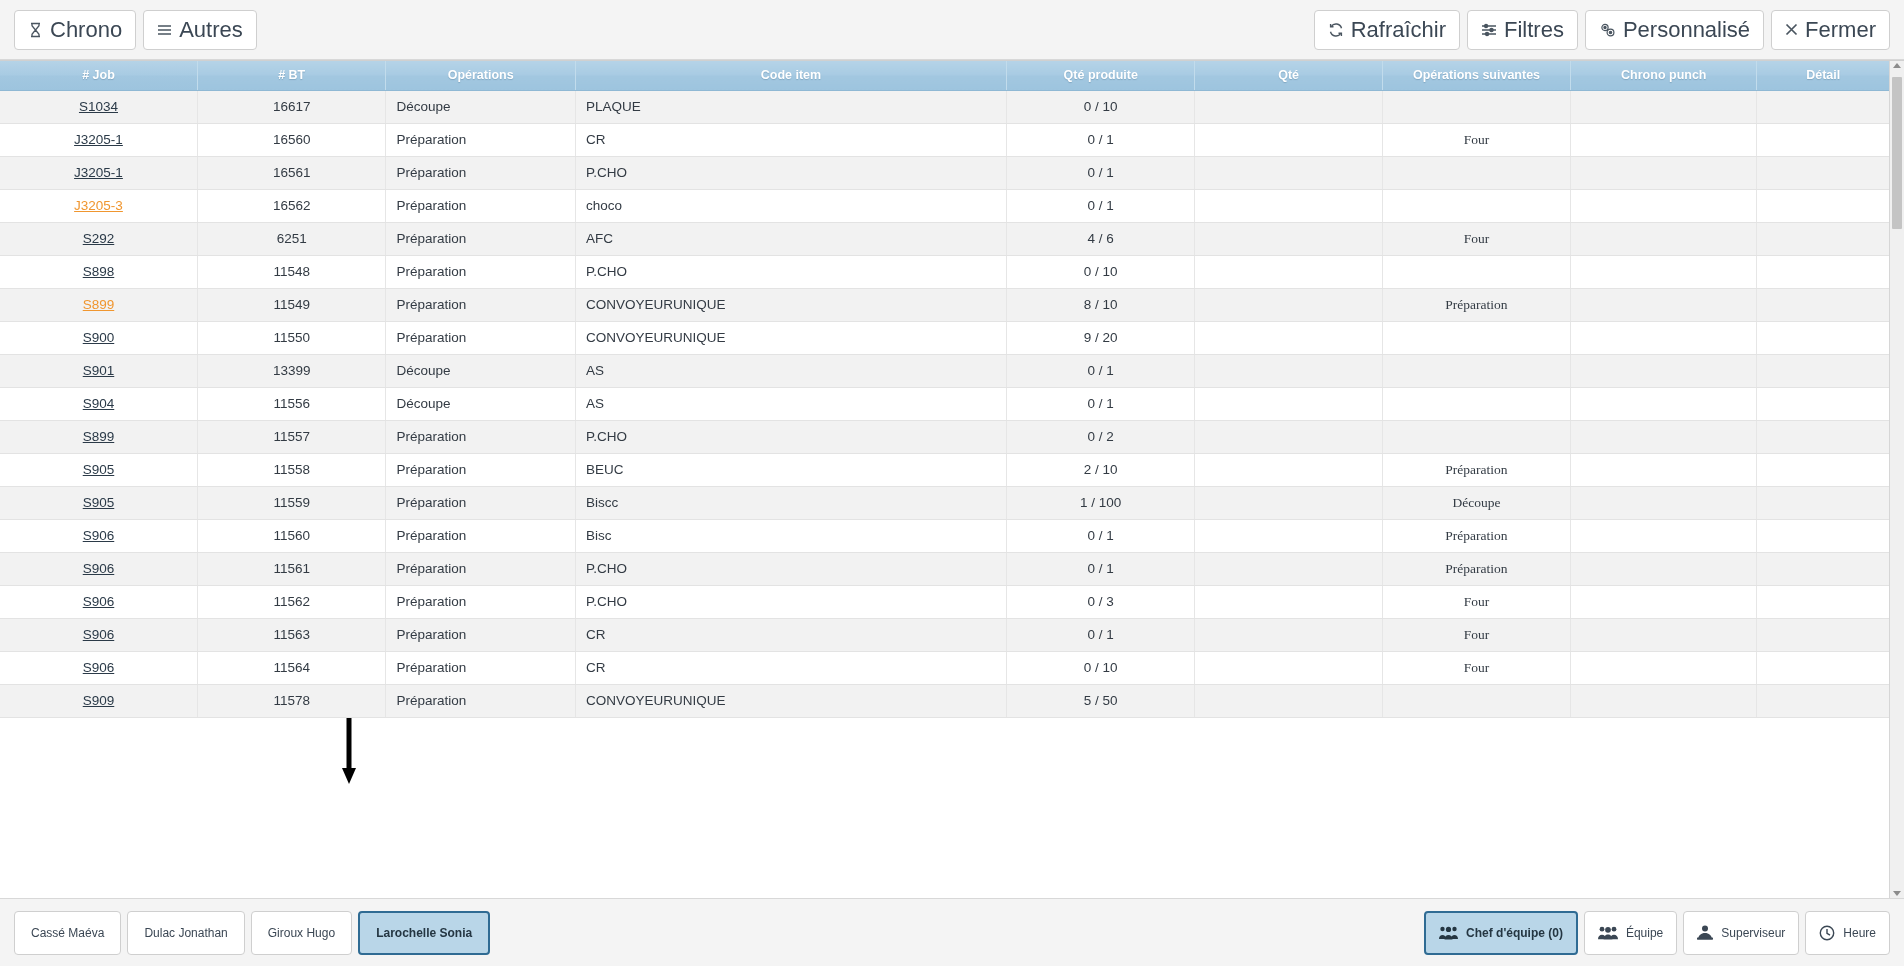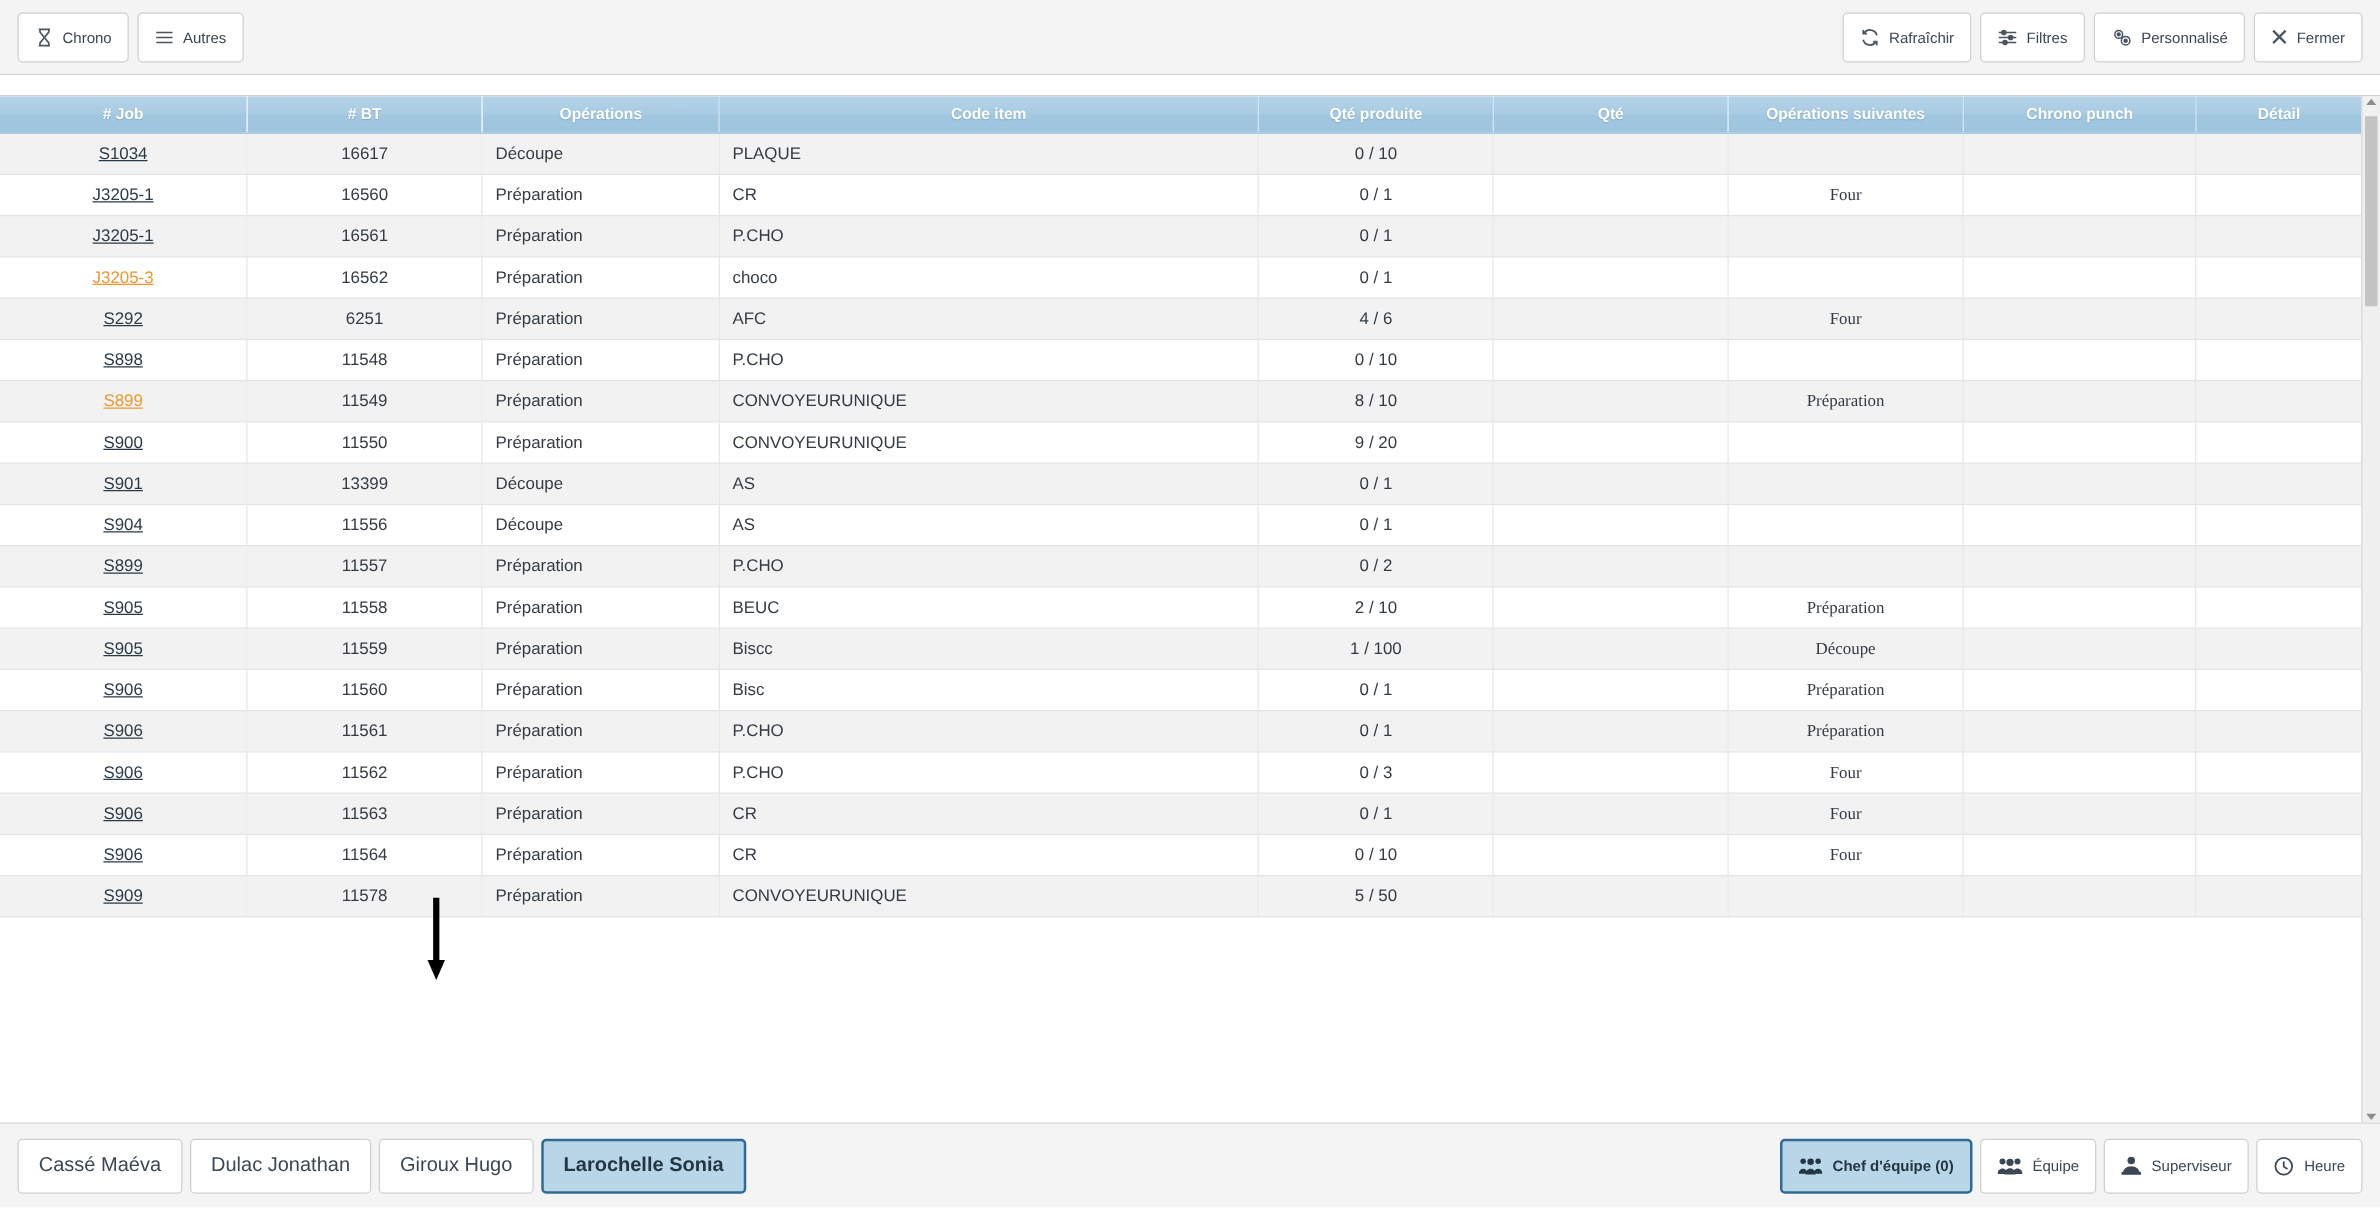--- a/index.html
+++ b/index.html
@@ -32,38 +32,37 @@
   .toolbar-right { display: flex; gap: 7px; margin-left: auto; }
   .btn {
     background: #ffffff;
     border: 1px solid #cfcfcf;
     border-radius: 4px;
     height: 40px;
     padding: 0 13px;
     display: inline-flex;
     align-items: center;
     gap: 7px;
-    font-size: 12px;
+    font-size: 22px;
     color: #3b4754;
     white-space: nowrap;
     cursor: pointer;
     line-height: 1;
   }
   .btn .ico { display: inline-flex; align-items: center; color: #4a5560; }
   .btn .ico svg { display: block; }
 
   
   .grid-wrap {
     flex: 1 1 auto;
     position: relative;
     display: flex;
     min-height: 0;
     background: #fff;
     border-top: 1px solid #d0d0d0;
-    margin-top: 16px;
   }
   .grid-scroll {
     flex: 1 1 auto;
     overflow: hidden;
     position: relative;
   }
   table.grid {
     width: 1889px;
     border-collapse: collapse;
     table-layout: fixed;
@@ -170,21 +169,21 @@
   }
   .emp-tabs { display: flex; gap: 6px; }
   .emp {
     background: #ffffff;
     border: 1px solid #cfcfcf;
     border-radius: 4px;
     height: 44px;
     padding: 0 16px;
     display: inline-flex;
     align-items: center;
-    font-size: 16px;
+    font-size: 12px;
     color: #3b4754;
     white-space: nowrap;
     cursor: pointer;
   }
   .emp.active {
     background: #b9d6e8;
     border: 2px solid #2f6b93;
     font-weight: bold;
     color: #243642;
   }

